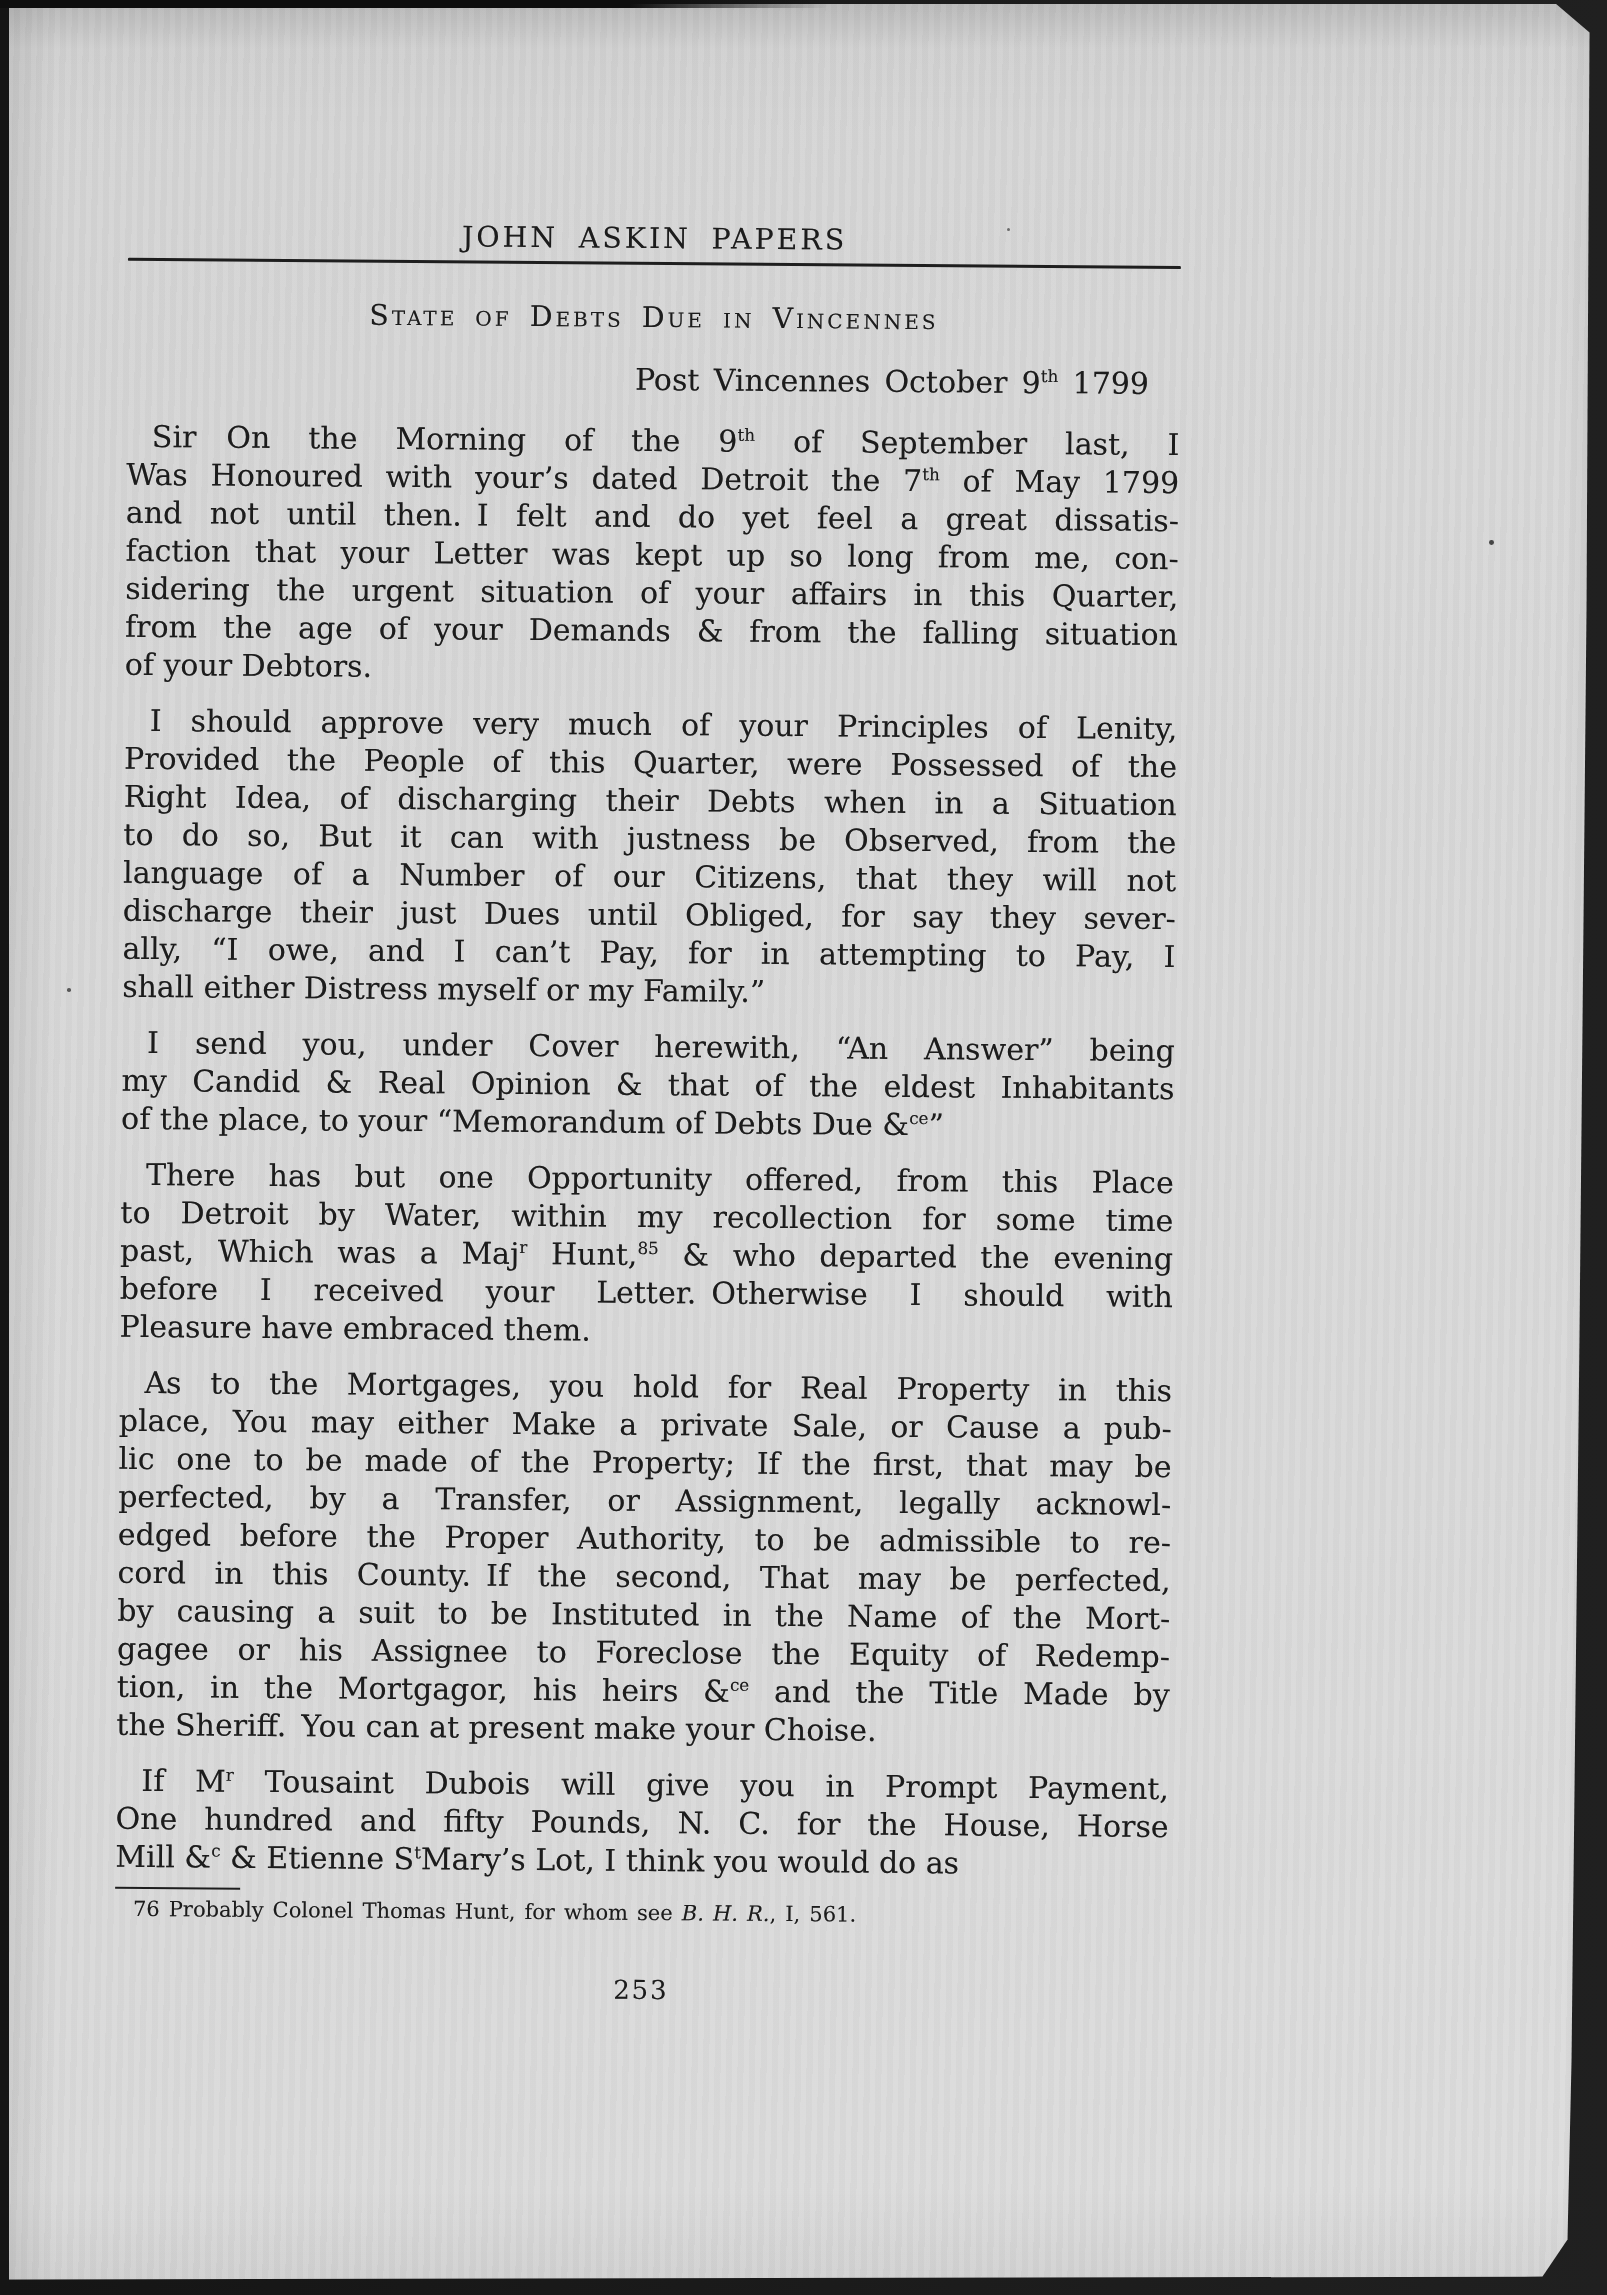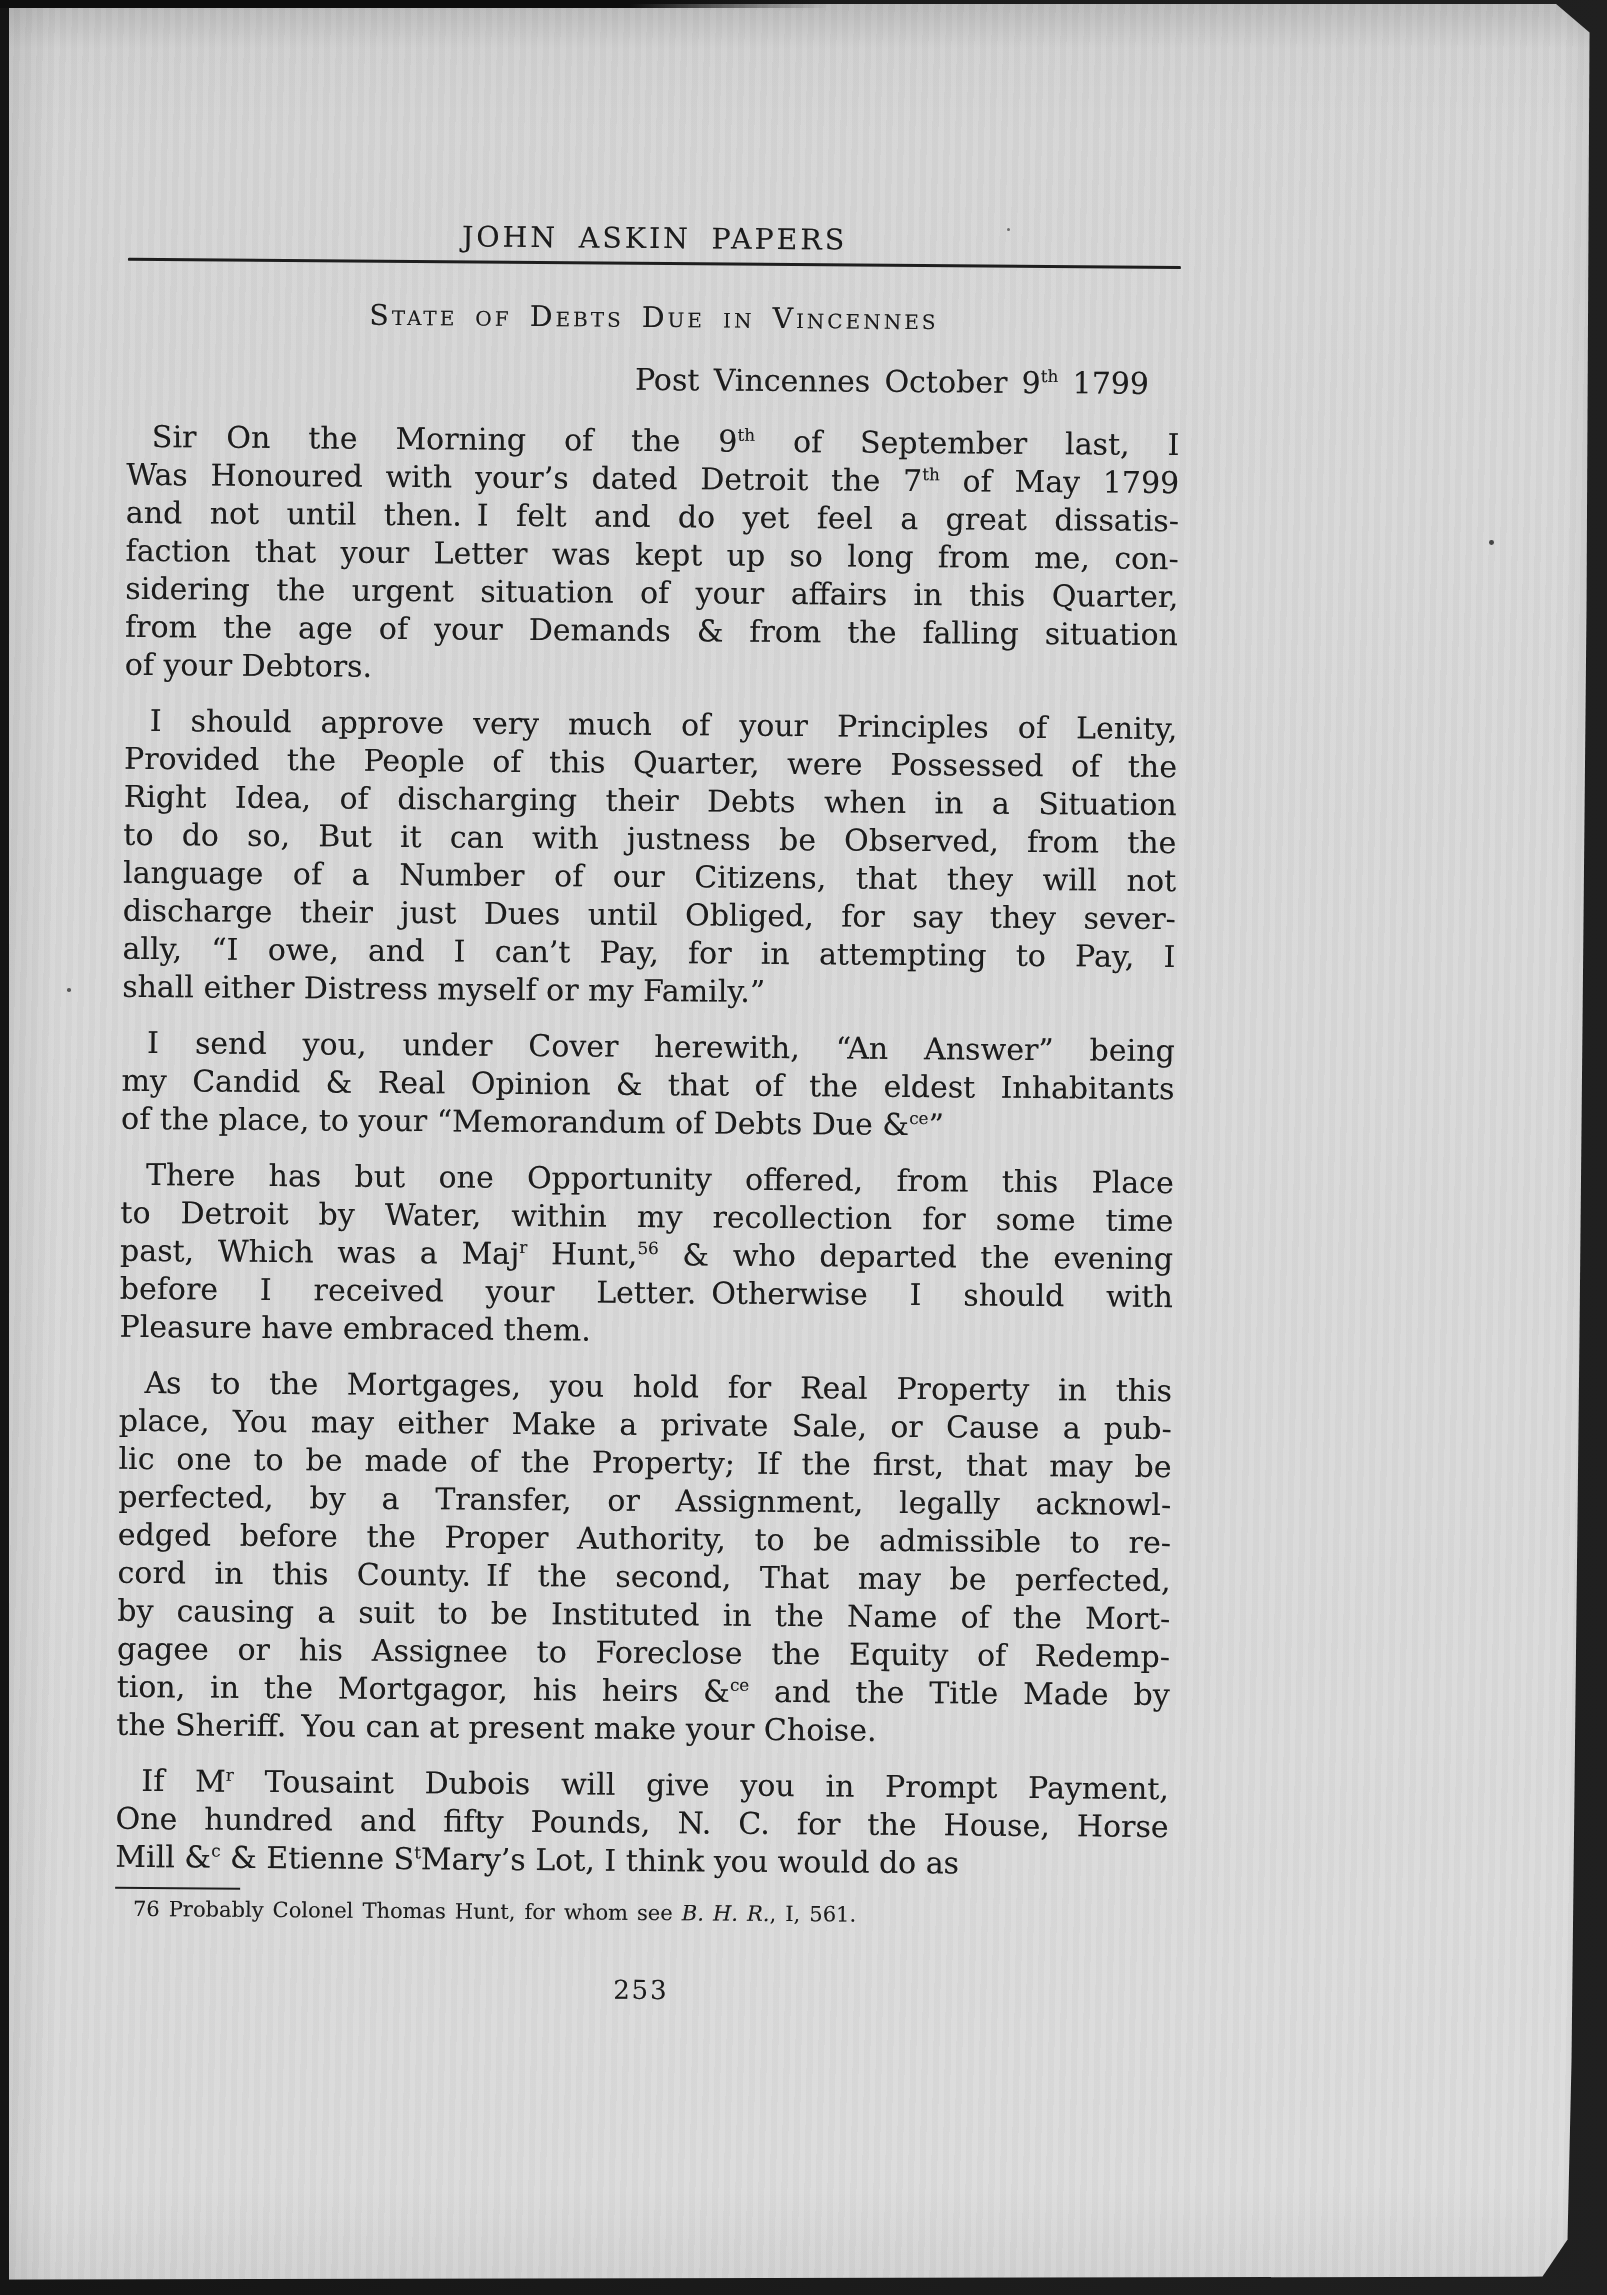--- a/index.html
+++ b/index.html
@@ -113,21 +113,21 @@
           <div class="line last">shall either Distress myself or my Family.”</div>
         </div>
         <div class="para">
           <div class="line first">I send you, under Cover herewith, “An Answer” being</div>
           <div class="line">my Candid &amp; Real Opinion &amp; that of the eldest Inhabitants</div>
           <div class="line last">of the place, to your “Memorandum of Debts Due &amp;<sup>ce</sup>”</div>
         </div>
         <div class="para">
           <div class="line first">There has but one Opportunity offered, from this Place</div>
           <div class="line">to Detroit by Water, within my recollection for some time</div>
-          <div class="line">past, Which was a Maj<sup>r</sup> Hunt,<sup>56</sup> &amp; who departed the evening</div>
+          <div class="line">past, Which was a Maj<sup>r</sup> Hunt,<sup>85</sup> &amp; who departed the evening</div>
           <div class="line">before I received your Letter. Otherwise I should with</div>
           <div class="line last">Pleasure have embraced them.</div>
         </div>
         <div class="para">
           <div class="line first">As to the Mortgages, you hold for Real Property in this</div>
           <div class="line">place, You may either Make a private Sale, or Cause a pub-</div>
           <div class="line">lic one to be made of the Property; If the first, that may be</div>
           <div class="line">perfected, by a Transfer, or Assignment, legally acknowl-</div>
           <div class="line">edged before the Proper Authority, to be admissible to re-</div>
           <div class="line">cord in this County. If the second, That may be perfected,</div>

